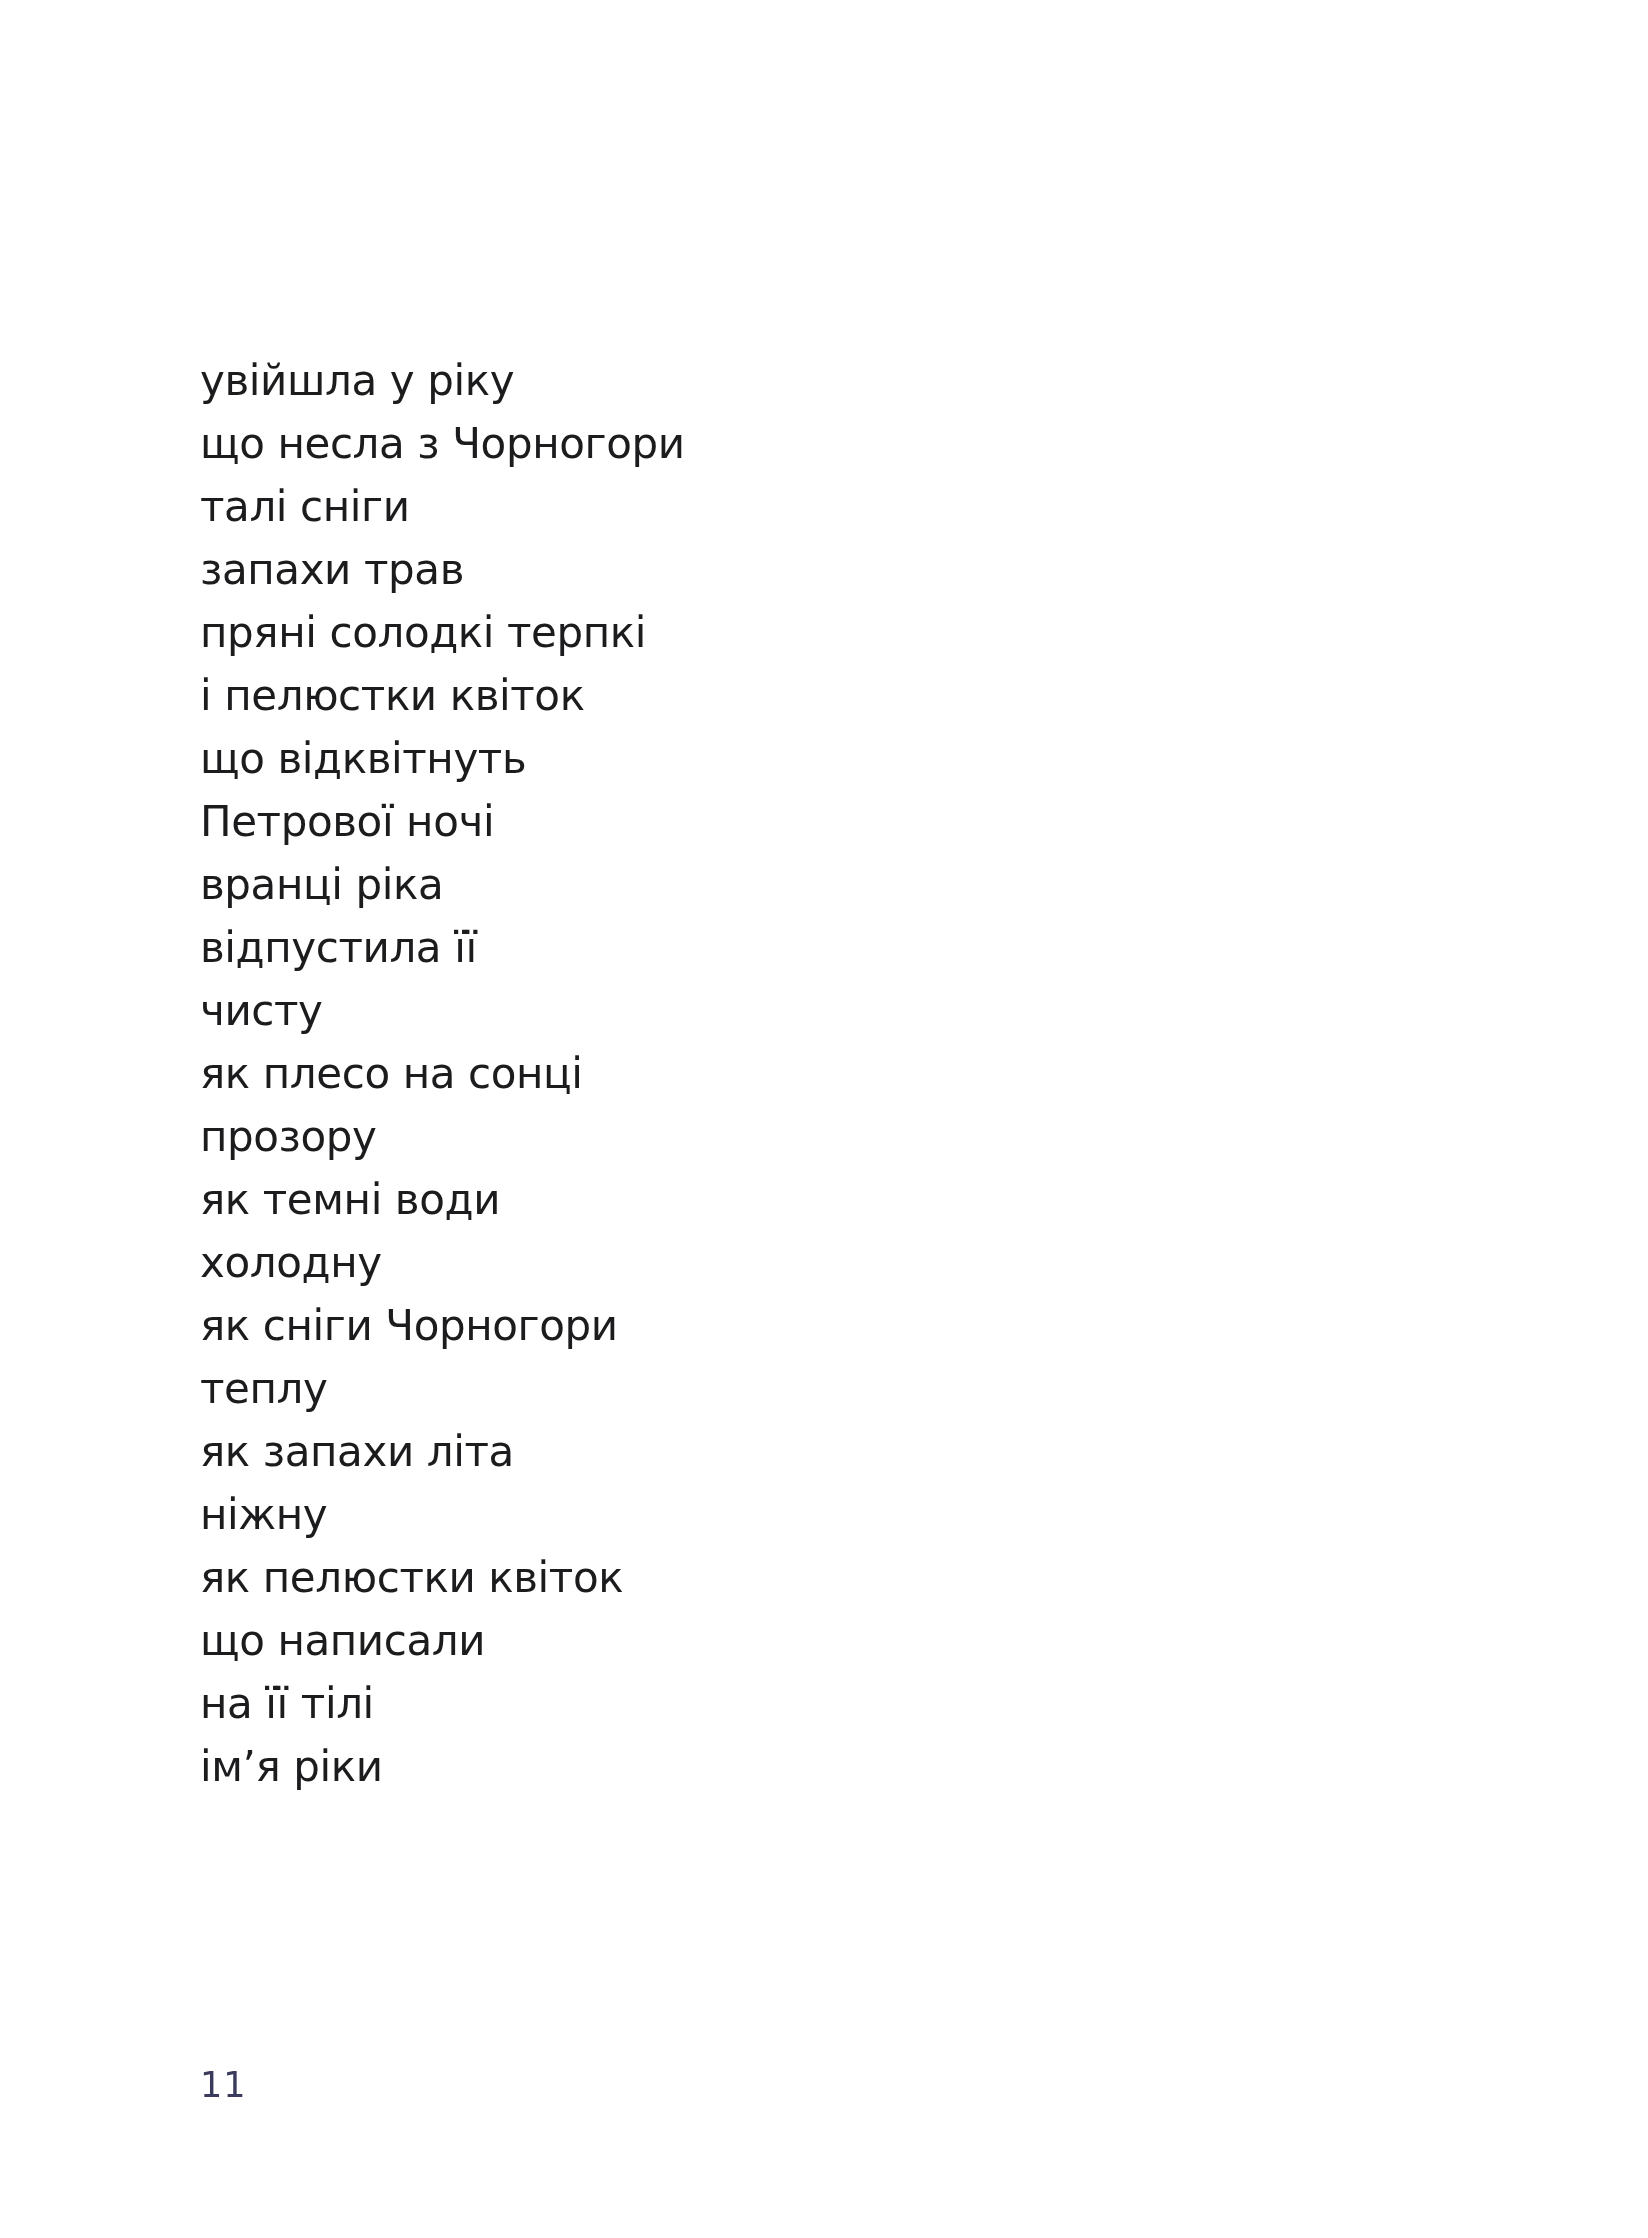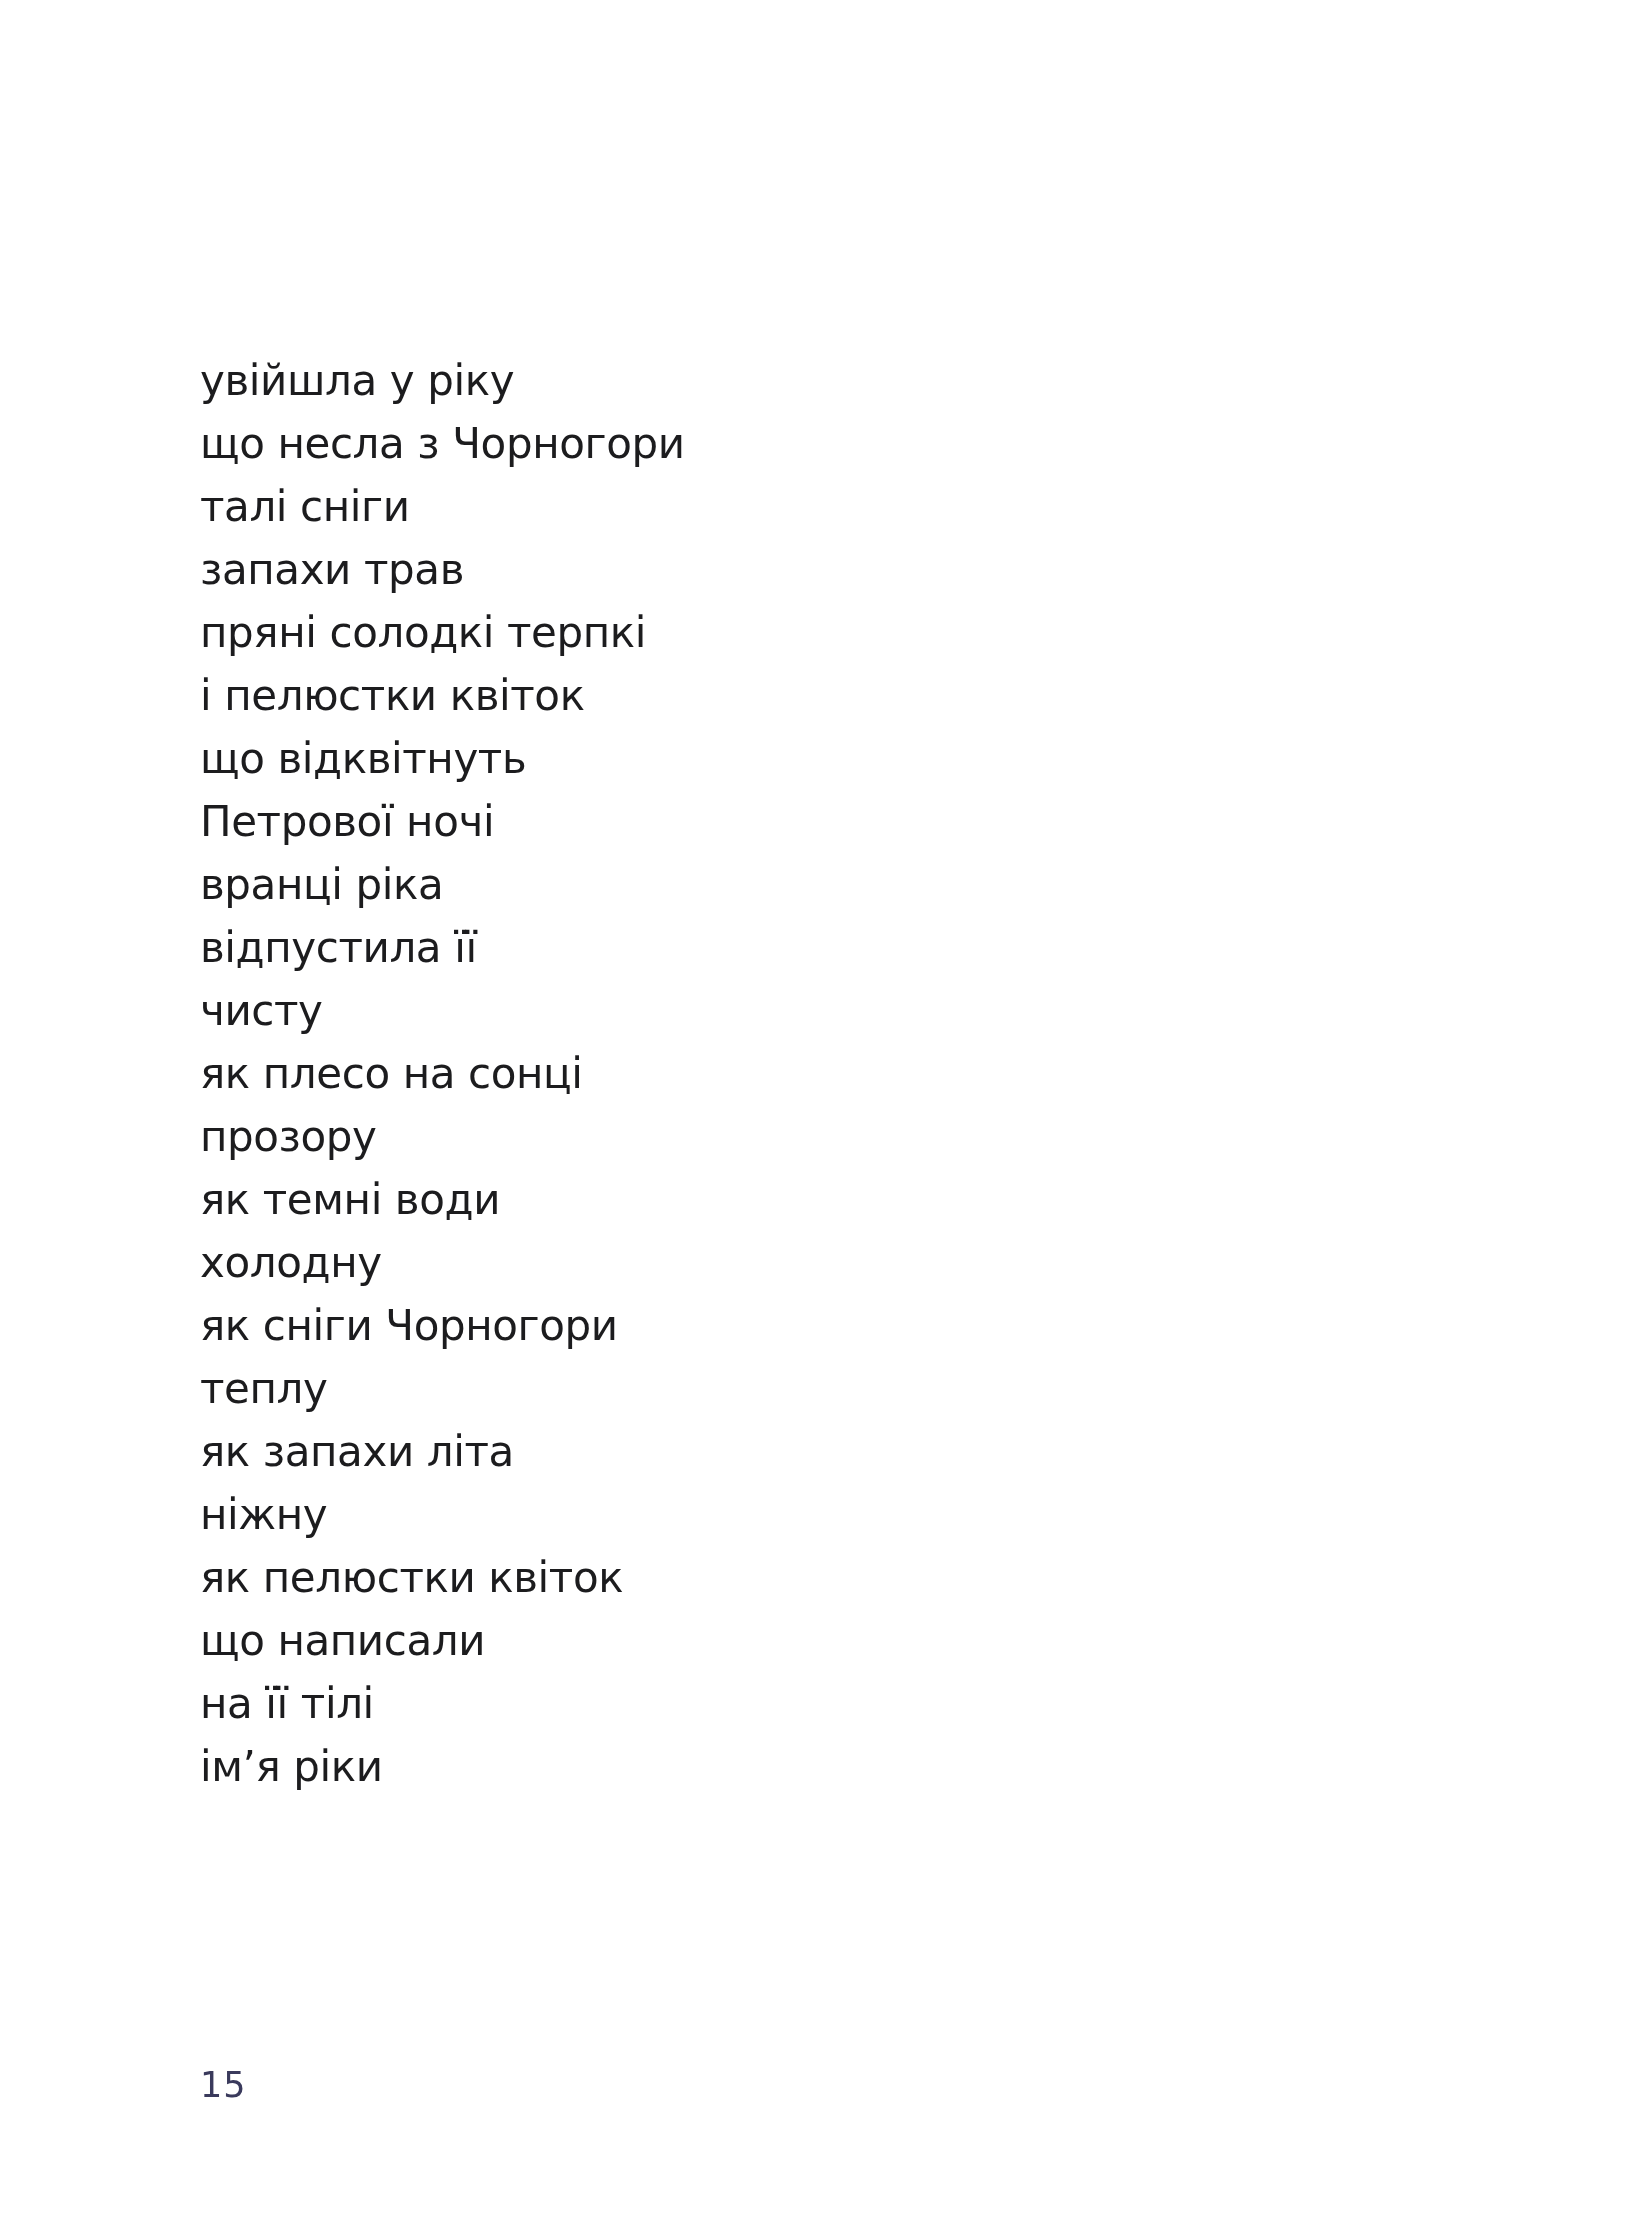--- a/index.html
+++ b/index.html
@@ -40,15 +40,15 @@
     line-height:1;
     letter-spacing:0.9px;
     color:var(--pagenum);
   }
 </style>
 </head>
 <body>
 
 <div class="page">
   <div class="poem"><div class="stanza"><div class="poem-line">увійшла у ріку</div><div class="poem-line">що несла з Чорногори</div><div class="poem-line">талі сніги</div><div class="poem-line">запахи трав</div><div class="poem-line">пряні солодкі терпкі</div><div class="poem-line">і пелюстки квіток</div><div class="poem-line">що відквітнуть</div><div class="poem-line">Петрової ночі</div></div><div class="stanza"><div class="poem-line">вранці ріка</div><div class="poem-line">відпустила її</div><div class="poem-line">чисту</div><div class="poem-line">як плесо на сонці</div><div class="poem-line">прозору</div><div class="poem-line">як темні води</div><div class="poem-line">холодну</div><div class="poem-line">як сніги Чорногори</div><div class="poem-line">теплу</div><div class="poem-line">як запахи літа</div><div class="poem-line">ніжну</div><div class="poem-line">як пелюстки квіток</div><div class="poem-line">що написали</div><div class="poem-line">на її тілі</div><div class="poem-line">ім’я ріки</div></div></div>
-  <div class="page-number">15</div>
+  <div class="page-number">11</div>
 </div>
 
 
 </body></html>

